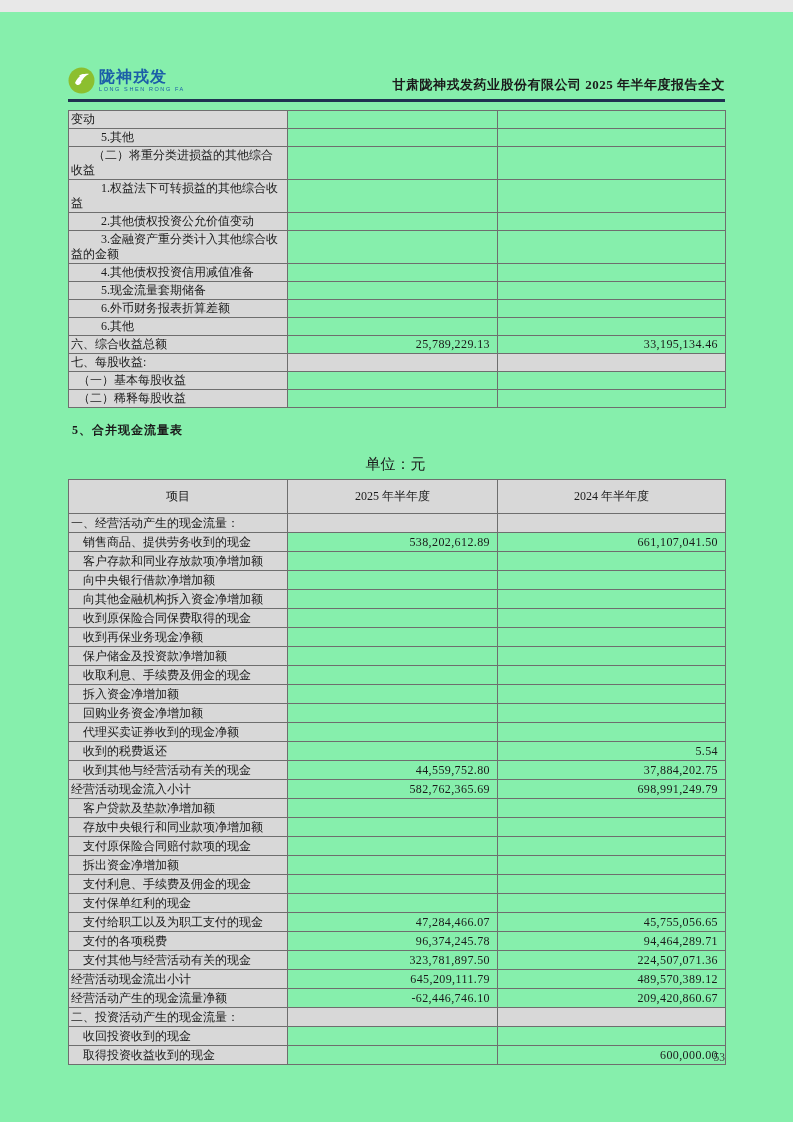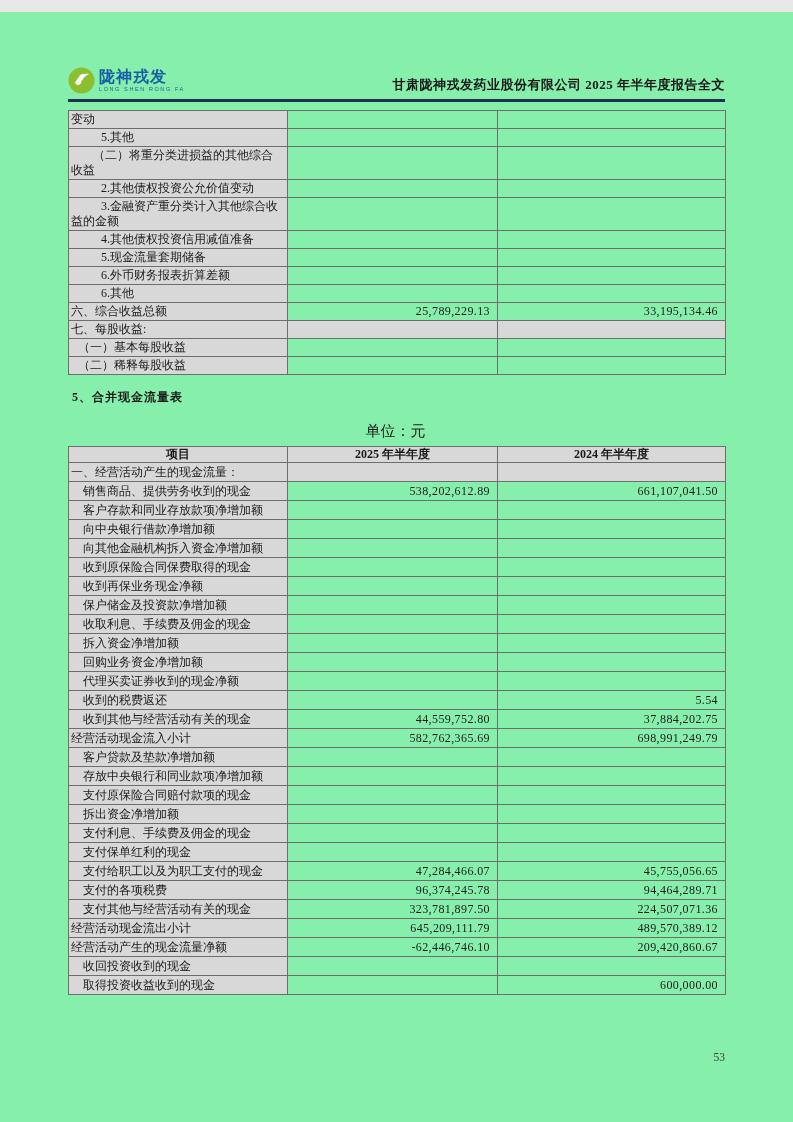--- a/index.html
+++ b/index.html
@@ -21,21 +21,21 @@
   table{border-collapse:collapse;table-layout:fixed;width:657px;}
   col.c1{width:219px;}col.c2{width:210px;}col.c3{width:228px;}
   td,th{border:1px solid #6e6e6e;font-size:12px;overflow:hidden;vertical-align:middle;}
   td.label{background:#d8d8d8;padding:1px 3px 1px 2px;line-height:15px;}
   td.amt{text-align:right;padding:1px 7px 1px 2px;line-height:15px;letter-spacing:0.4px;}
   td.amt.shaded{background:#d8d8d8;}
   #income-table{margin-top:8px;}
   #income-table .lv1{text-indent:7px;}
   #income-table .lv2{text-indent:22px;}
   #income-table .lv3{text-indent:30px;}
-  #cashflow-table th{background:#d8d8d8;font-weight:bold;padding:0 2px;line-height:15px;text-align:center;}
+  #cashflow-table th{background:#d8d8d8;font-weight:normal;padding:9px 2px;line-height:15px;text-align:center;}
   #cashflow-table td{line-height:16px;}
   #cashflow-table .lv1{text-indent:12px;}
   
   .sec-title{font-size:12px;font-weight:bold;margin:14px 0 0 4px;letter-spacing:1px;}
   .unit-line{text-align:center;font-size:15px;margin:16px 2px 5px 0;}
   .page-num{position:absolute;top:1039px;right:68px;font-size:11.5px;color:#3a3a3a;}
 </style>
 </head>
 <body>
 
@@ -75,20 +75,25 @@
             <td class="label lv3">5.其他</td>
             <td class="amt"></td>
             <td class="amt"></td>
           </tr>
           <tr>
             <td class="label lv2">（二）将重分类进损益的其他综合收益</td>
             <td class="amt"></td>
             <td class="amt"></td>
           </tr>
           <tr>
+            <td class="label lv3">1.权益法下可转损益的其他综合收益</td>
+            <td class="amt"></td>
+            <td class="amt"></td>
+          </tr>
+          <tr>
             <td class="label lv3">2.其他债权投资公允价值变动</td>
             <td class="amt"></td>
             <td class="amt"></td>
           </tr>
           <tr>
             <td class="label lv3">3.金融资产重分类计入其他综合收益的金额</td>
             <td class="amt"></td>
             <td class="amt"></td>
           </tr>
           <tr>
@@ -275,20 +280,25 @@
             <td class="label lv0">经营活动现金流出小计</td>
             <td class="amt">645,209,111.79</td>
             <td class="amt">489,570,389.12</td>
           </tr>
           <tr>
             <td class="label lv0">经营活动产生的现金流量净额</td>
             <td class="amt">-62,446,746.10</td>
             <td class="amt">209,420,860.67</td>
           </tr>
           <tr>
+            <td class="label lv0">二、投资活动产生的现金流量：</td>
+            <td class="amt shaded"></td>
+            <td class="amt shaded"></td>
+          </tr>
+          <tr>
             <td class="label lv1">收回投资收到的现金</td>
             <td class="amt"></td>
             <td class="amt"></td>
           </tr>
           <tr>
             <td class="label lv1">取得投资收益收到的现金</td>
             <td class="amt"></td>
             <td class="amt">600,000.00</td>
           </tr>
         </tbody>

